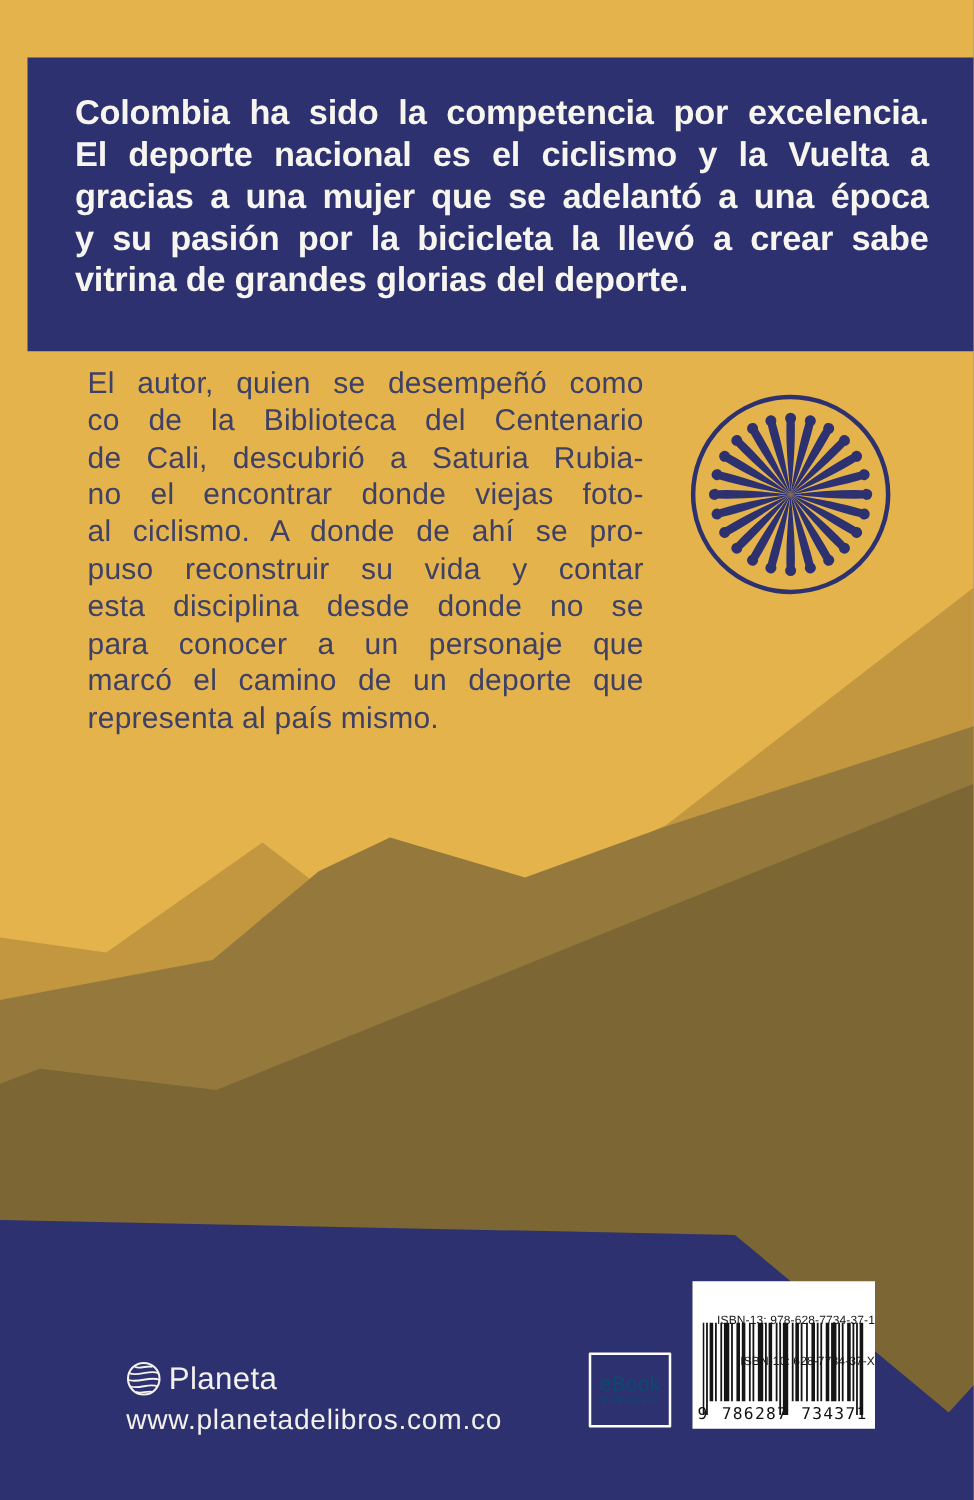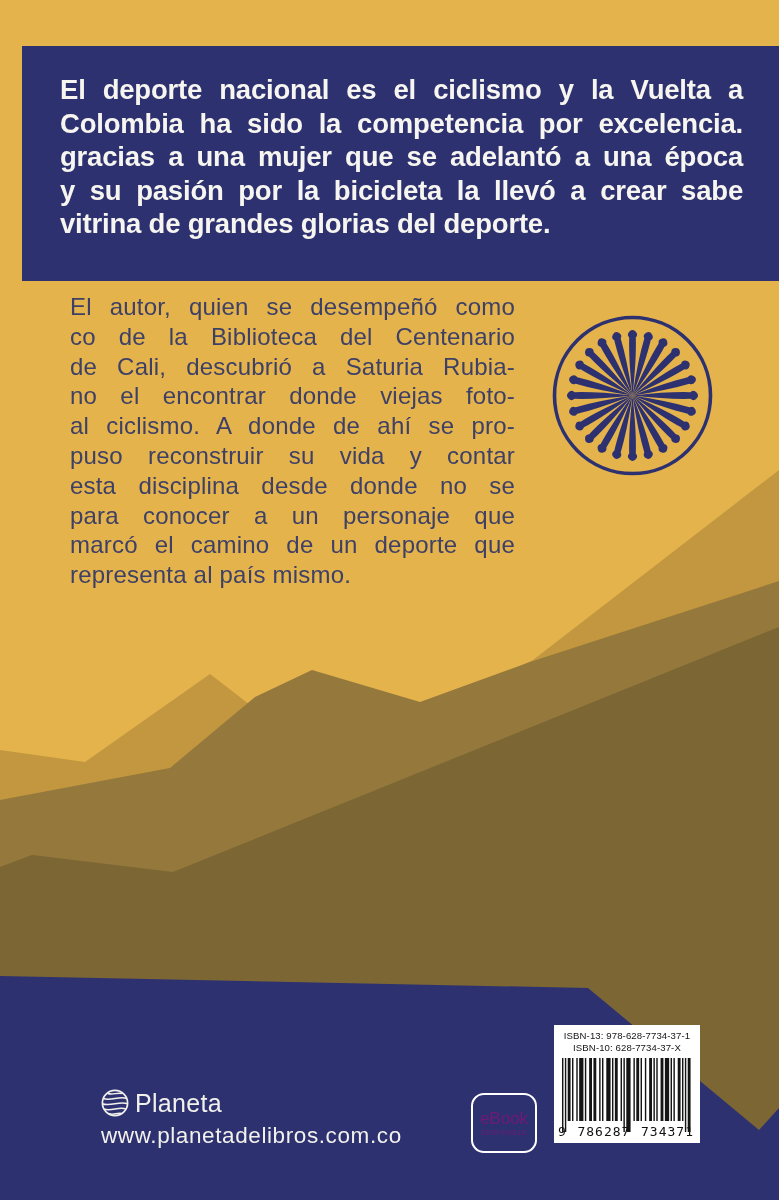--- a/index.html
+++ b/index.html
@@ -33,34 +33,33 @@
   #wheel{position:absolute;left:550px;top:313px;}
   
   .publisher-row{position:absolute;left:100px;top:1088px;display:flex;align-items:center;}
   .publisher-name{color:#f2f1ec;font-size:25px;margin-left:5px;letter-spacing:0.3px;}
   .website{
     position:absolute;left:101px;top:1123px;color:#f2f1ec;
     font-size:22.5px;letter-spacing:0.6px;
   }
   .ebook-badge{
     position:absolute;left:471px;top:1082px;width:66px;height:60px;
-    border:2.5px solid #ffffff;border-radius:13px;box-sizing:border-box;
+    border:2.5px solid #ffffff;border-radius:1px;box-sizing:border-box;
     display:flex;flex-direction:column;align-items:center;justify-content:center;
-    color:#701a75;
-    margin-top:11px;
+    color:#0c4a6e;
   }
   .ebook-title{font-size:17px;line-height:18px;}
   .ebook-sub{font-size:7px;letter-spacing:0.4px;margin-top:1px;}
   .barcode-box{
     position:absolute;left:554px;top:1025px;width:146px;height:118px;
     background:#ffffff;box-sizing:border-box;padding-top:5px;
   }
   .isbn-line{
-    color:#151515;font-size:9.6px;line-height:11.5px;text-align:center;
-    letter-spacing:0.1px;white-space:nowrap;
+    color:#151515;font-size:9.6px;line-height:11.5px;text-align:right;
+    letter-spacing:0.1px;white-space:nowrap;margin-top:21px;
   }
   .bars-wrap{position:absolute;left:8px;top:33px;width:130px;height:74px;}
   .barcode-digits{
     position:absolute;left:4px;right:6px;top:99px;display:flex;
     justify-content:space-between;color:#111;
     font-family:"DejaVu Sans Mono",monospace;font-size:13px;letter-spacing:1px;
   }
   .barcode-digits span{background:transparent;}
 </style>
 </head>
@@ -70,22 +69,22 @@
 
   <svg id="scenery" viewBox="0 0 779 1200" xmlns="http://www.w3.org/2000/svg">
     <polygon fill="#c2973f" points="0,750 85,762 210,674 262,714 420,712 533,660 779,470 779,1200 0,1200"></polygon>
     <polygon fill="#94783c" points="0,800 170,768 255,697 312,670 420,702 533,661 779,581 779,1200 0,1200"></polygon>
     <polygon fill="#7b6634" points="0,867 32,855 173,872 779,627 779,1200 0,1200"></polygon>
     <polygon fill="#2d3170" points="0,976 588,988 759,1130 779,1108 779,1200 0,1200"></polygon>
   </svg>
 
   <div class="banner">
     <div>
+        <div class="banner-line">Colombia ha sido la competencia por excelencia.</div>
         <div class="banner-line">El deporte nacional es el ciclismo y la Vuelta a</div>
-        <div class="banner-line">Colombia ha sido la competencia por excelencia.</div>
         <div class="banner-line">gracias a una mujer que se adelantó a una época</div>
         <div class="banner-line">y su pasión por la bicicleta la llevó a crear sabe</div>
         <div class="banner-line last">vitrina de grandes glorias del deporte.</div>
       </div>
   </div>
 
   <div class="body-text">
     <div>
         <div class="body-line">El autor, quien se desempeñó como</div>
         <div class="body-line">co de la Biblioteca del Centenario</div>

